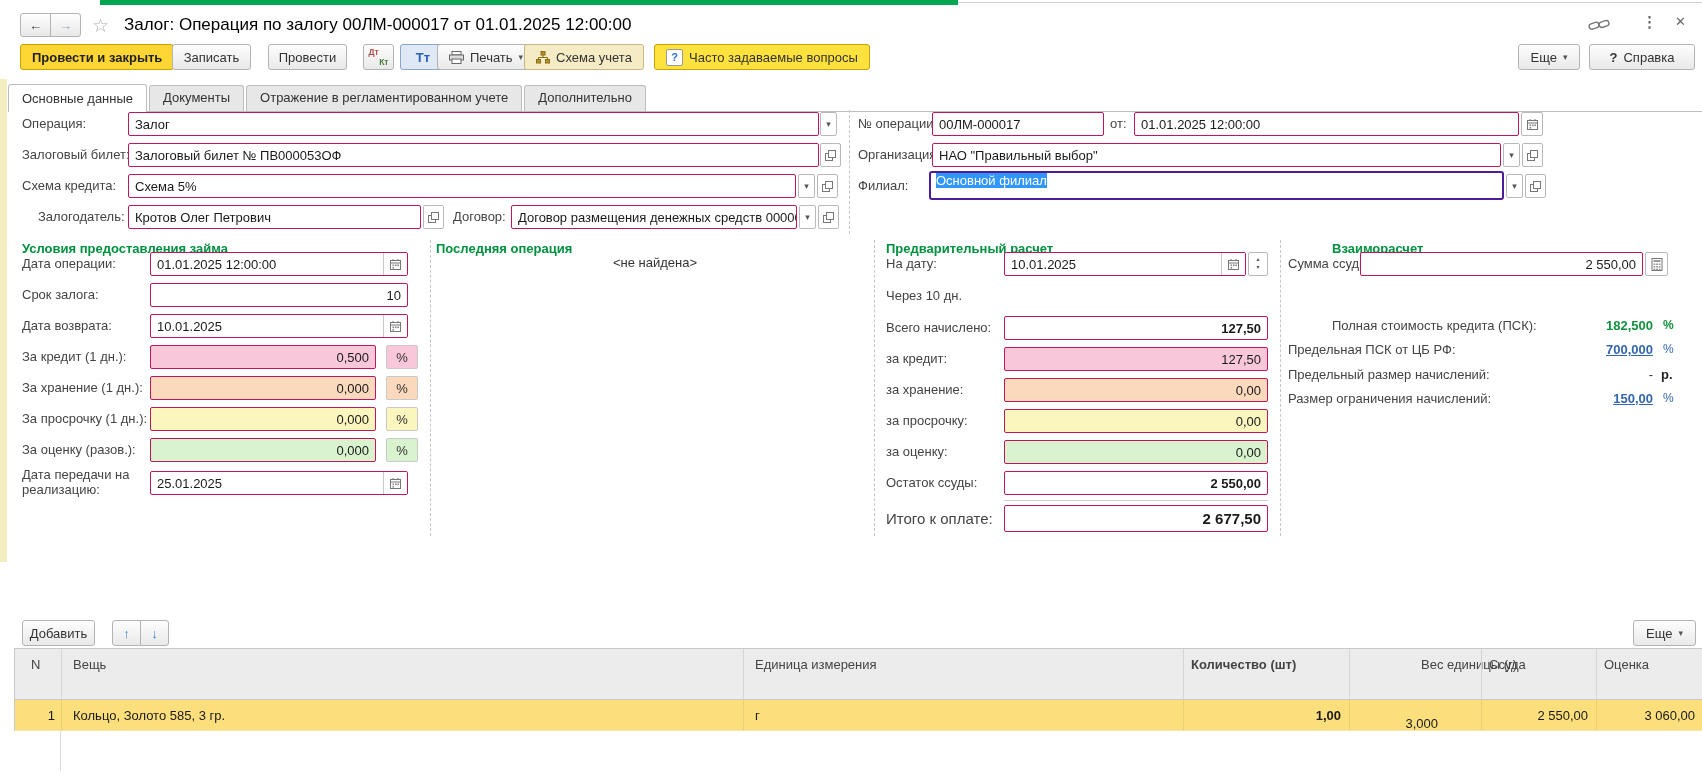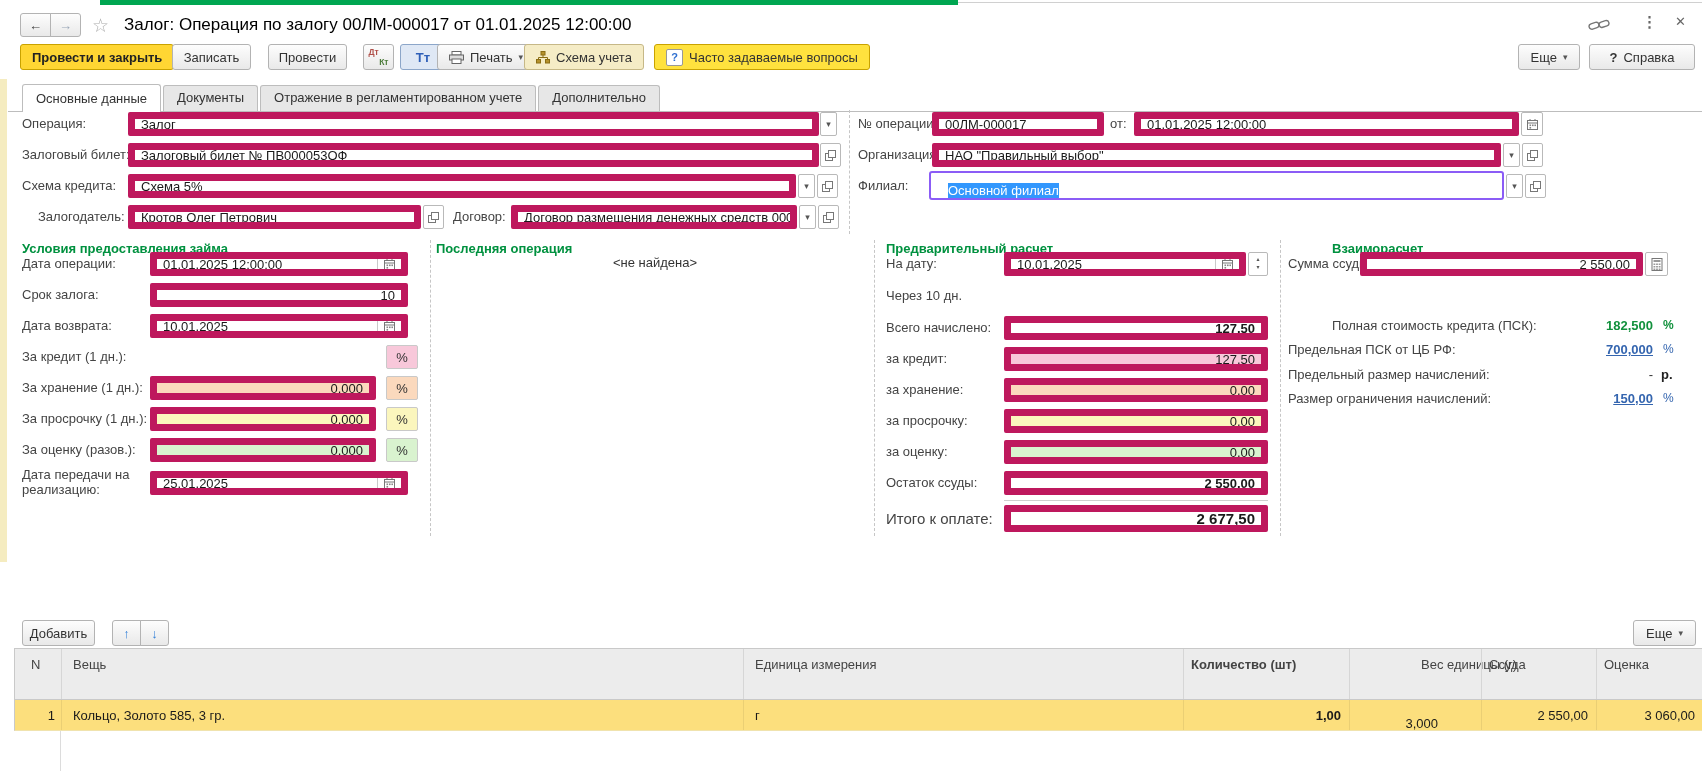--- a/index.html
+++ b/index.html
@@ -12,44 +12,44 @@
        padding:0 11px;background:linear-gradient(#fdfdfd,#e9e9e9);border:1px solid #b3b3b3;border-radius:3px;
        color:#333;box-sizing:border-box;white-space:nowrap;cursor:default;}
   .btn.yellow{background:#ffd633;border-color:#c9a200;font-weight:bold;color:#222;}
   .btn.yellow2{background:#ffe23e;border-color:#c9a200;}
   .btn.khaki{background:#f5ecc6;border-color:#c6b887;}
   .btn.pressed{background:#dfe8f5;border-color:#8ca6c9;}
   .btn.sq{padding:0 4px;}
   .caret{font-size:9px;color:#555;line-height:1;}
   
   .tabs{position:absolute;left:8px;top:85px;width:1694px;height:27px;border-bottom:1px solid #bdbdbd;
-        box-sizing:border-box;display:flex;align-items:flex-end;padding-left:14px;gap:2px;}
+        box-sizing:border-box;display:flex;align-items:flex-end;gap:2px;}
   .tab{height:26px;line-height:24px;padding:0 13px;background:#e7e7e7;border:1px solid #bdbdbd;border-bottom:none;
        border-radius:3px 3px 0 0;box-sizing:border-box;white-space:nowrap;}
   .tab.active{background:#fff;height:28px;line-height:27px;margin-bottom:-1px;}
   
   .lbl{position:absolute;color:#444;white-space:nowrap;}
-  .inp{position:absolute;display:flex;align-items:stretch;background:#fff;border:7px solid #be185d;
+  .inp{position:absolute;display:flex;align-items:stretch;background:#fff;border:1px solid #be185d;
        border-radius:2px;box-sizing:border-box;height:24px;overflow:hidden;}
   .inp .val{flex:1;display:flex;align-items:center;padding:0 6px;white-space:nowrap;overflow:hidden;color:#1a1a1a;}
   .inp .val.r{justify-content:flex-end;}
   .inp .val.b{font-weight:bold;}
   .inbtn{width:23px;border-left:1px solid #c9c9c9;display:flex;align-items:center;justify-content:center;background:#fff;}
   .seg{position:absolute;display:flex;align-items:center;justify-content:center;background:#fff;
        border:1px solid #b9b9b9;border-radius:2px;box-sizing:border-box;height:24px;color:#666;}
   .pink{background:#f8c8da;} .peach{background:#fbd9bd;} .lemon{background:#fbf6bd;} .mint{background:#d9f3cf;}
   .unitbox{position:absolute;height:24px;width:32px;display:flex;align-items:center;justify-content:center;
        border:1px solid #c9c9c9;border-radius:2px;box-sizing:border-box;color:#333;}
   .sechdr{position:absolute;color:#00913f;font-weight:bold;white-space:nowrap;}
   .dashsep{position:absolute;width:0;border-left:1px dashed #c6c6c6;}
   .greenval{color:#12913d;font-weight:bold;}
   .blueval{color:#3465af;font-weight:bold;text-decoration:underline;}
   .blueunit{color:#3465af;}
-  .focusring{position:absolute;border:2px solid #8b5cf6;border-radius:3px;box-sizing:border-box;background:#fff;
-       display:flex;align-items:flex-end;padding:0 17px;overflow:hidden;}
+  .focusring{position:absolute;border:2px solid #4c1d95;border-radius:3px;box-sizing:border-box;background:#fff;
+       display:flex;align-items:flex-start;padding:0 5px;overflow:hidden;}
   .selected-text{background:#3297fd;color:#fff;white-space:nowrap;}
   .qbox{width:15px;height:15px;background:#fff;border:1px solid #999;border-radius:2px;color:#2e6fd0;
        font-weight:bold;font-size:11px;display:inline-flex;align-items:center;justify-content:center;}
   .dtkt{position:relative;width:20px;height:18px;font-size:8.5px;font-weight:bold;line-height:1;}
   .dtkt .dt{position:absolute;left:0;top:0;color:#b0504a;}
   .dtkt .kt{position:absolute;right:0;bottom:0;color:#4e7d3c;}
   .spin{display:flex;flex-direction:column;align-items:center;justify-content:center;font-size:6px;color:#555;line-height:1.3;}
   
   .thead{position:absolute;left:14px;top:648px;width:1688px;height:52px;background:#ececec;
        border:1px solid #c9c9c9;border-right:none;box-sizing:border-box;}
@@ -292,20 +292,23 @@
           <path d="M4 1 V3 M9 1 V3" stroke="#777"></path>
           <rect x="3.5" y="6.5" width="1.6" height="1.6" fill="#888"></rect>
           <rect x="6" y="6.5" width="1.6" height="1.6" fill="#888"></rect>
           <rect x="8.4" y="6.5" width="1.6" height="1.6" fill="#888"></rect>
           <rect x="3.5" y="9" width="1.6" height="1.6" fill="#888"></rect>
         </svg>
       </div>
     </div>
 
   <div class="lbl" style="left:22px;top:349px;">За кредит (1 дн.):</div>
+  <div class="inp pink" style="left:150px;top:345px;width:226px;">
+      <div class="val r">0,500</div>
+    </div>
   <div class="unitbox pink" style="left:386px;top:345px;">%</div>
 
   <div class="lbl" style="left:22px;top:380px;">За хранение (1 дн.):</div>
   <div class="inp peach" style="left:150px;top:376px;width:226px;">
       <div class="val r">0,000</div>
     </div>
   <div class="unitbox peach" style="left:386px;top:376px;">%</div>
 
   <div class="lbl" style="left:22px;top:411px;">За просрочку (1 дн.):</div>
   <div class="inp lemon" style="left:150px;top:407px;width:226px;">

